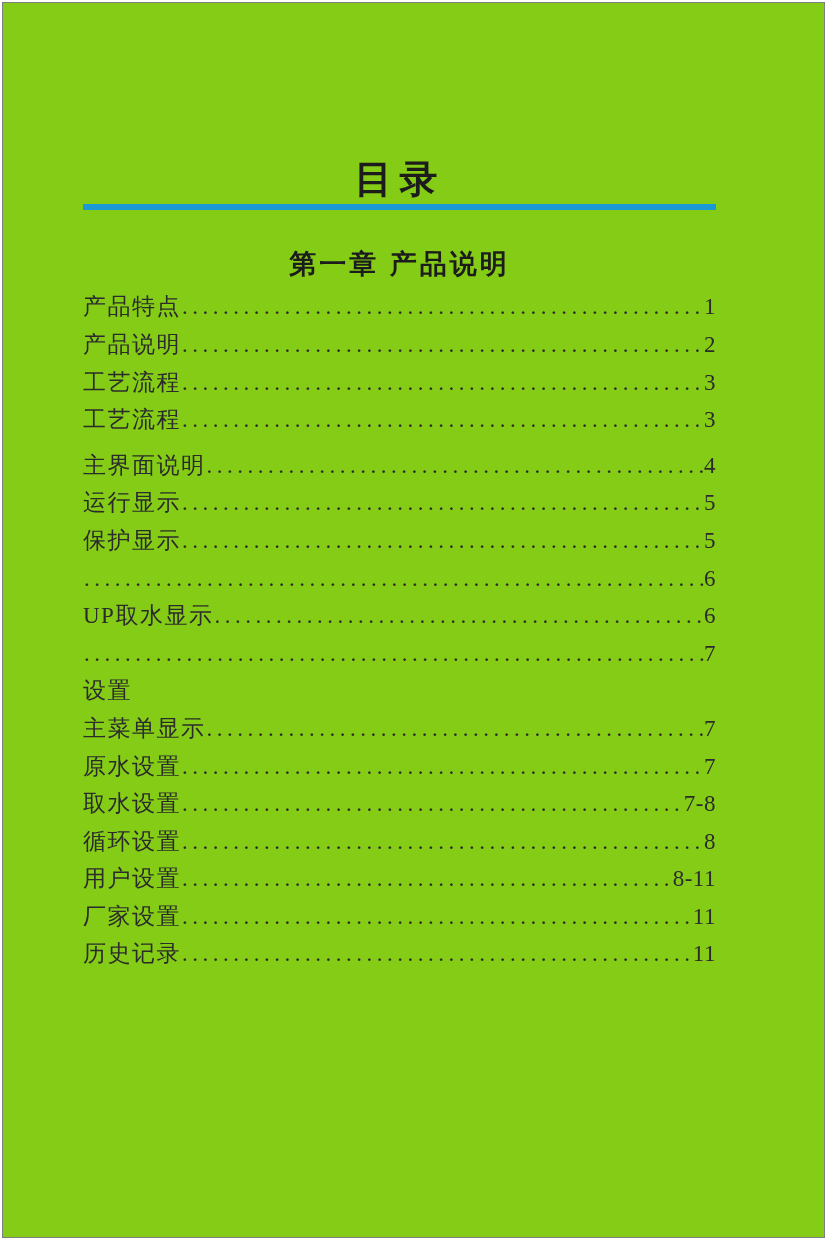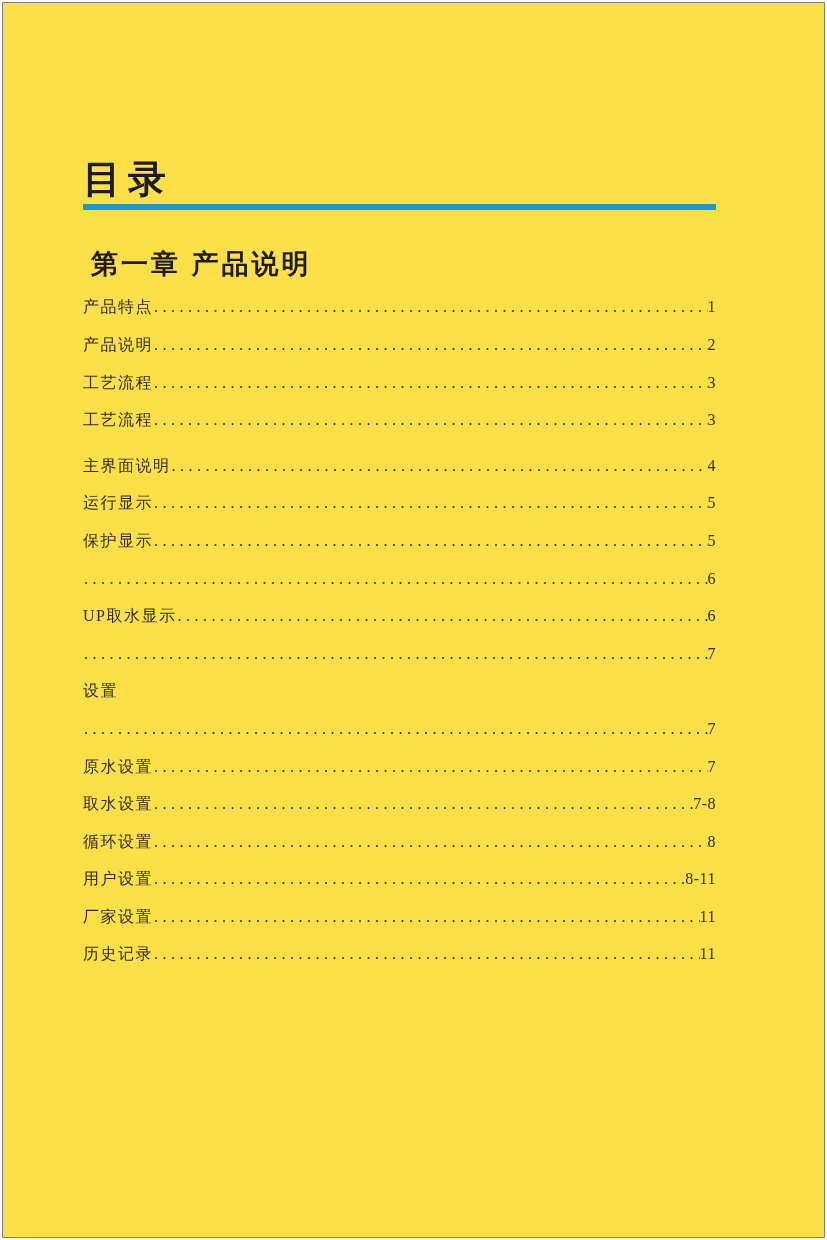--- a/index.html
+++ b/index.html
@@ -10,21 +10,22 @@
     height: 1240px;
     overflow: hidden;
   }
   .page {
     position: absolute;
     left: 2px;
     top: 2px;
     width: 821px;
     height: 1234px;
     border: 1px solid #7f7f7f;
-    background: #fde047;
+    background: #84cc16;
+    text-align: center;
   }
   .content {
     position: absolute;
     left: 80px;
     right: 108px;
     top: 0;
   }
   .doc-title {
     margin: 157px 0 0 0;
     font-family: "Liberation Sans", "DejaVu Sans", sans-serif;
@@ -50,21 +51,21 @@
   }
   .chapter-1 .chapter-heading { margin-top: 38px; }
   .chapter-2 .chapter-heading { margin-top: 2px; }
   .entries { margin-top: 8px; }
   .toc-row {
     display: flex;
     align-items: baseline;
     height: 37.6px;
     line-height: 37.6px;
     font-family: "Liberation Serif", "DejaVu Serif", serif;
-    font-size: 16px;
+    font-size: 23px;
     color: #2b2b2b;
     letter-spacing: 1.5px;
   }
   .toc-label { white-space: nowrap; }
   .toc-dots {
     flex: 1;
     overflow: hidden;
     white-space: nowrap;
     letter-spacing: 4.5px;
     color: #2b2b2b;
@@ -145,20 +146,21 @@
     <span class="toc-page">7</span>
   </div>
 
   <div class="toc-row">
     <span class="toc-label">设置</span>
     <span class="toc-dots"></span>
     <span class="toc-page"></span>
   </div>
 
   <div class="toc-row">
+    <span class="toc-label">主菜单显示</span>
     <span class="toc-dots">................................................................................</span>
     <span class="toc-page">7</span>
   </div>
 
   <div class="toc-row">
     <span class="toc-label">原水设置</span>
     <span class="toc-dots">................................................................................</span>
     <span class="toc-page">7</span>
   </div>
 

